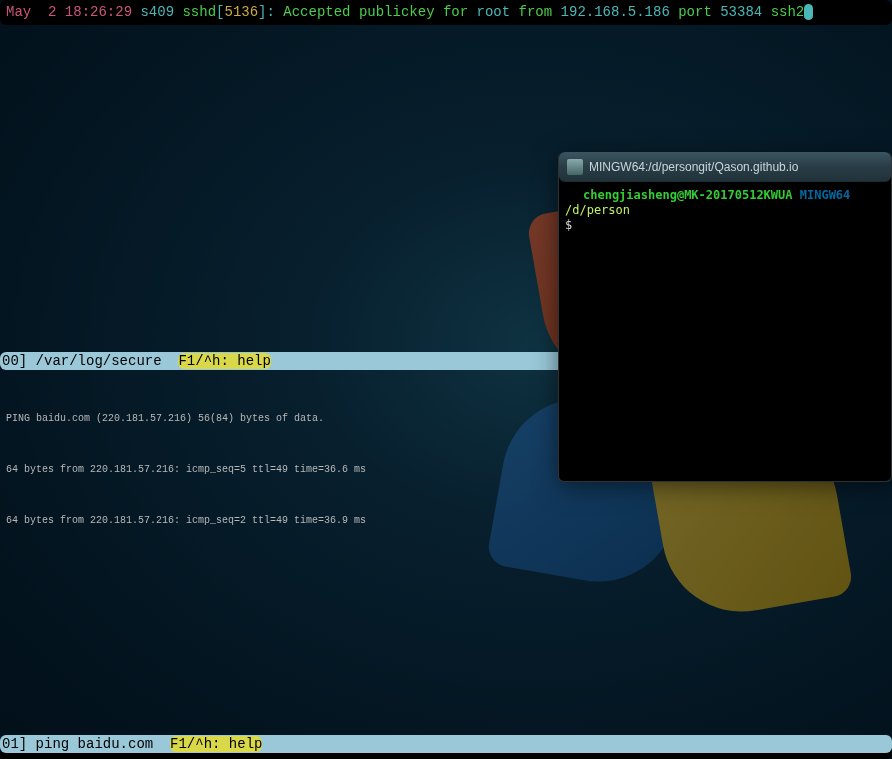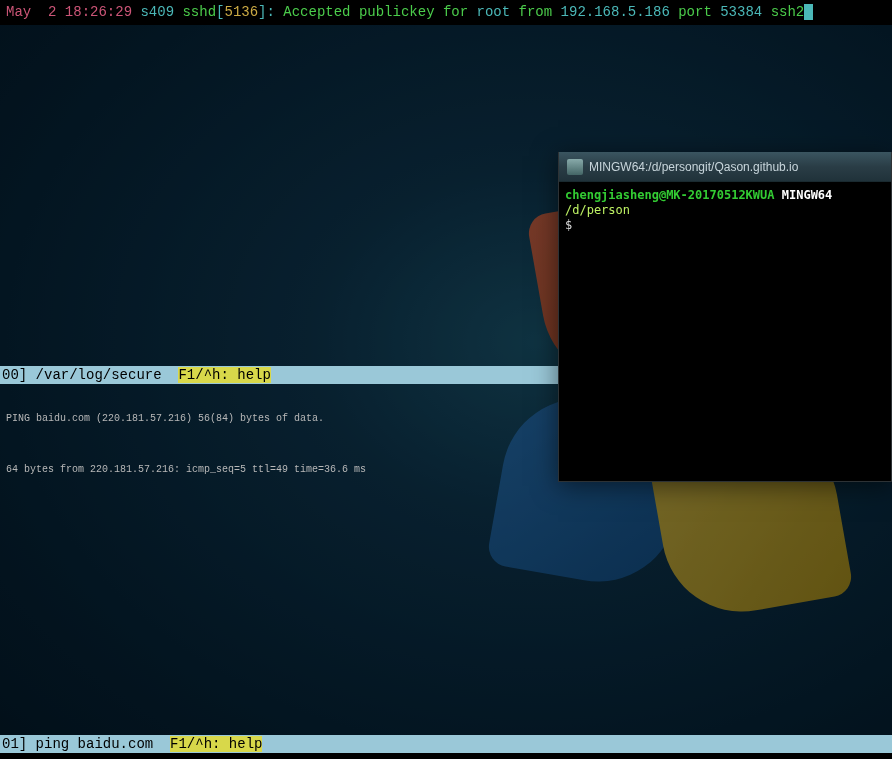--- a/index.html
+++ b/index.html
@@ -1,15 +1,15 @@
 <!DOCTYPE html>
 <html><head>
   <meta charset="utf-8">
   <style>
-    * { margin: 0; padding: 0; box-sizing: border-box; }
+    * { margin: 0; padding: 0; box-sizing: border-box; border-radius: 6px; }
     body {
       width: 892px;
       height: 759px;
       font-family: "Consolas", "Courier New", monospace;
       font-size: 14px;
       overflow: hidden;
       position: relative;
       background: radial-gradient(ellipse at 60% 45%, #1a4a5a 0%, #0d2838 30%, #051520 70%, #020a10 100%);
     }
     
@@ -68,21 +68,21 @@
       height: 18px;
       background: #9ac8d8;
       color: #000;
       font-size: 14px;
       line-height: 18px;
       padding: 0 2px;
       z-index: 6;
       white-space: pre;
     }
     .status-bar .help-hl { background: #d8d84a; }
-    .status-top-pane { top: 366px; }
+    .status-top-pane { top: 352px; }
     .status-bottom-pane { bottom: 6px; }
 
     
     .ping-pane {
       position: absolute;
       top: 376px;
       left: 0;
       right: 0;
       color: #b8b8b8;
       font-size: 10px;
@@ -124,22 +124,22 @@
       background: linear-gradient(#8aa, #466);
       border-radius: 2px;
     }
     .mingw-body {
       padding: 6px 6px;
       font-family: "Consolas", monospace;
       font-size: 12px;
       line-height: 1.25;
       color: #ccc;
     }
-    .mw-greenbold { color: #33cc33; font-weight: bold; }
-    .mw-purple { color: #ffffff; font-weight: bold; }
+    .mw-greenbold { color: #33cc33; font-weight: bold; margin-left: 18px; }
+    .mw-purple { color: #0369a1; font-weight: bold; }
     .mw-yellow { color: #bef264; }
     .mw-white { color: #dcdcdc; }
 
     .bottom-edge {
       position: absolute;
       left: 0; right: 0; bottom: 0;
       height: 10px;
       background: #000;
       z-index: 4;
     }
@@ -156,20 +156,21 @@
 </div>
 <div class="overlay-tint"></div>
 
 <div class="top-log"><span class="c-magenta">May  2</span><span> </span><span class="c-magenta">18:26:29</span><span> </span><span class="c-cyan">s409</span><span> </span><span class="c-green">sshd</span><span class="c-cyan">[</span><span class="c-yellow">5136</span><span class="c-cyan">]</span><span class="c-cyan">:</span><span class="c-green"> Accepted publickey for </span><span class="c-cyan">root</span><span class="c-green"> from </span><span class="c-cyan">192.168.5.186</span><span class="c-green"> port </span><span class="c-cyan">53384</span><span class="c-green"> ssh2</span><span class="cursor-block">_</span></div>
 
 <div class="status-bar status-top-pane"><span>00] </span><span>/var/log/secure</span><span>  </span><span class="help-hl">F1/^h: help</span></div>
 
 <div class="ping-pane">
   <div>PING baidu.com (220.181.57.216) 56(84) bytes of data.</div>
   <div>64 bytes from 220.181.57.216: icmp_seq=5 ttl=49 time=36.6 ms</div>
+  <div>64 bytes from 220.181.57.216: icmp_seq=2 ttl=49 time=36.9 ms</div>
 </div>
 
 <div class="bottom-edge"></div>
 
 <div class="status-bar status-bottom-pane"><span>01] </span><span>ping baidu.com</span><span>  </span><span class="help-hl">F1/^h: help</span></div>
 
 <div class="mingw-window">
   <div class="mingw-titlebar">
     <div class="mingw-icon"></div>
     <span>MINGW64:/d/persongit/Qason.github.io</span>

